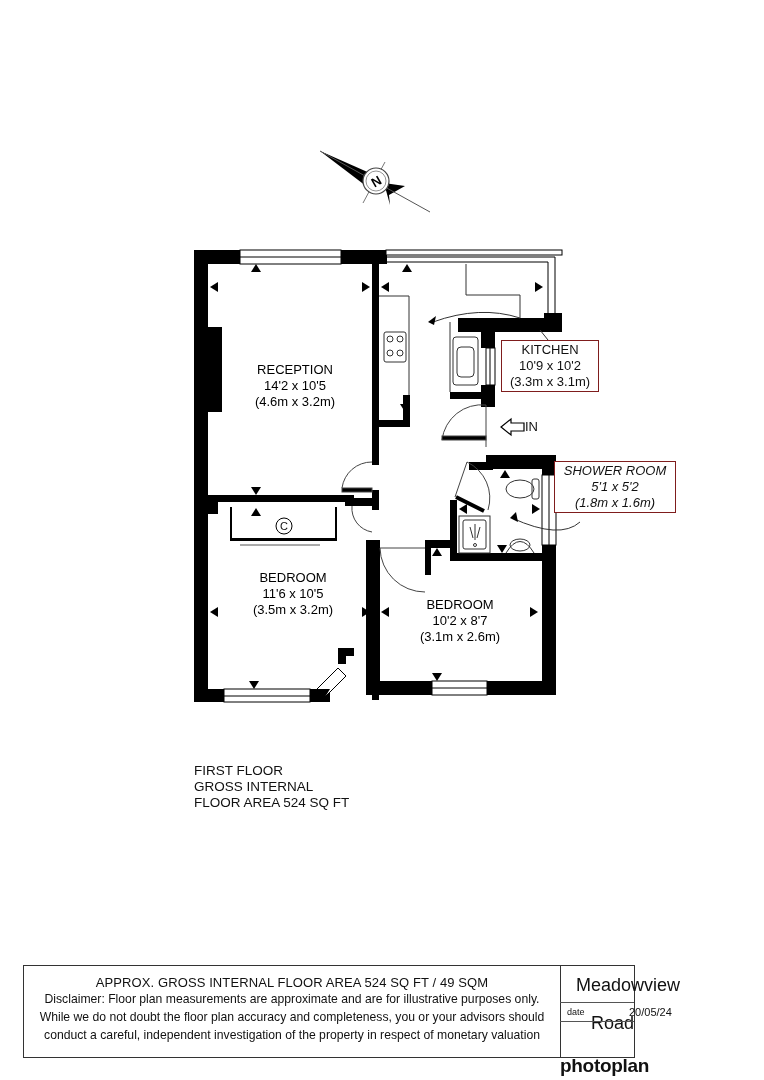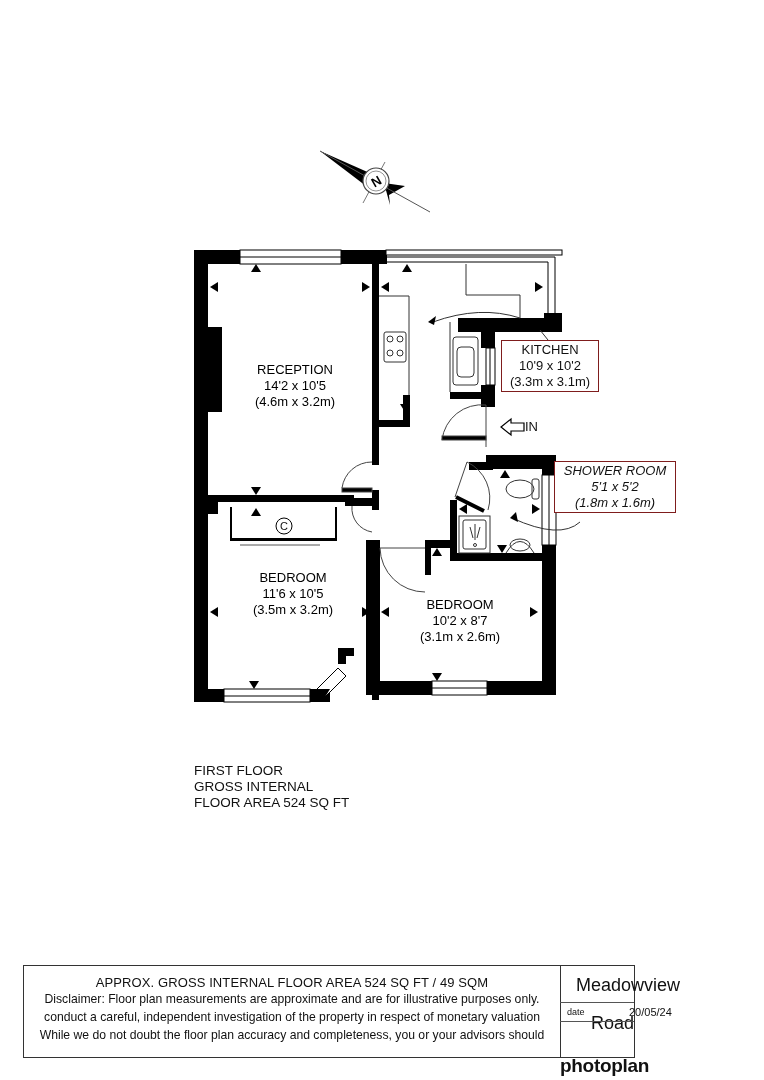--- a/index.html
+++ b/index.html
@@ -229,22 +229,22 @@
   <div>FIRST FLOOR</div>
   <div>GROSS INTERNAL</div>
   <div>FLOOR AREA 524 SQ FT</div>
 </div>
 
 <div class="footer">
   <div class="footer-left">
     <div class="footer-title">APPROX. GROSS INTERNAL FLOOR AREA 524 SQ FT / 49 SQM</div>
     <div class="disclaimer">
       <div>Disclaimer: Floor plan measurements are approximate and are for illustrative purposes only.</div>
+      <div>While we do not doubt the floor plan accuracy and completeness, you or your advisors should</div>
       <div>conduct a careful, independent investigation of the property in respect of monetary valuation</div>
-      <div>While we do not doubt the floor plan accuracy and completeness, you or your advisors should</div>
     </div>
   </div>
   <div class="footer-right">
     <div class="address">Meadowview Road</div>
     <div class="date-row">
       <span class="date-label">date</span>
       <span class="date-value">20/05/24</span>
     </div>
     <div class="logo">
       <span>photoplan</span><span class="logo-mark"></span>

